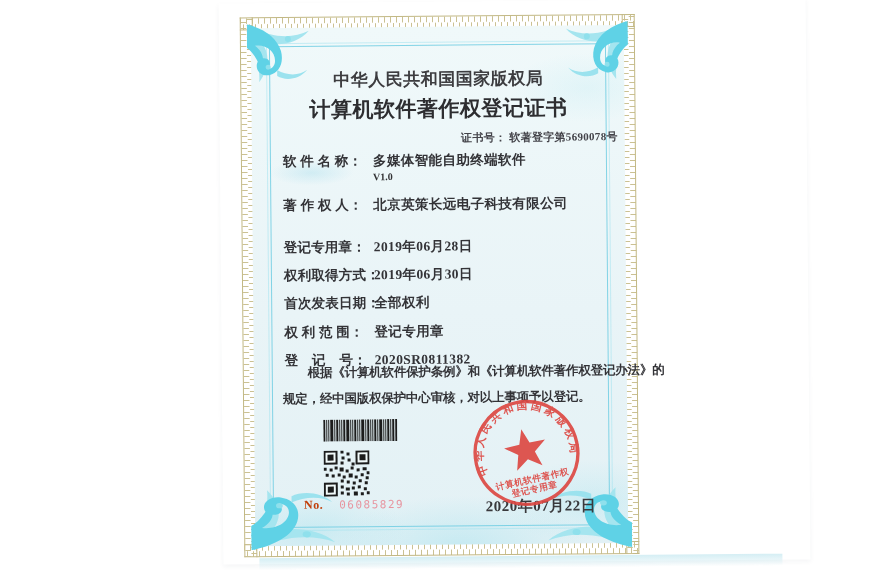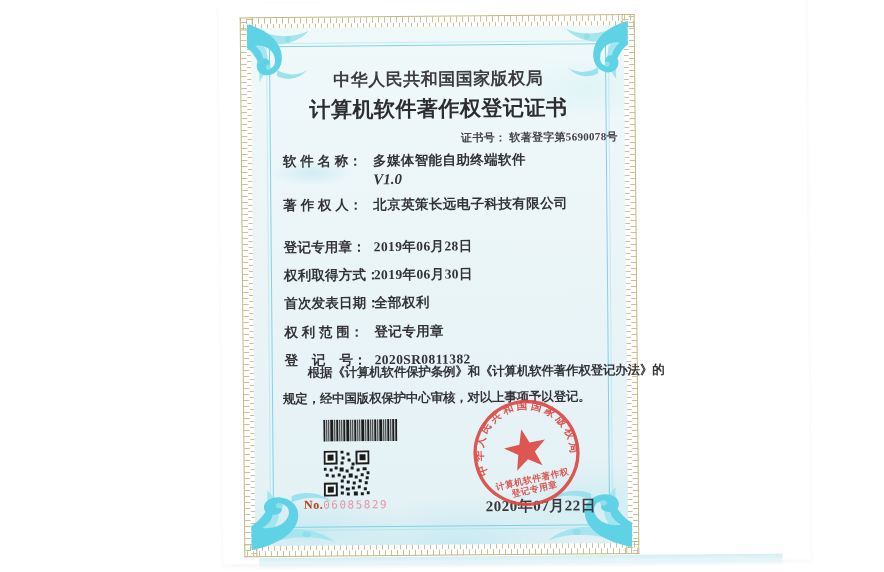--- a/index.html
+++ b/index.html
@@ -77,35 +77,35 @@
     position:absolute;top:79px;left:0;right:0;text-align:center;
     font-size:21px;font-weight:800;letter-spacing:0.5px;color:#2d2d30;
   }
   .cert-no{
     position:absolute;top:115px;right:2px;
     font-size:11px;font-weight:600;color:#44444a;letter-spacing:0.3px;
   }
   .row{position:absolute;left:25px;white-space:nowrap;font-size:13.5px;font-weight:700;color:#333337;}
   .row .lab{display:inline-block;width:90px;letter-spacing:0.2px;}
   .row .val{letter-spacing:0.4px;}
-  .r1{top:136px;} .r1b{top:155px;left:115px;position:absolute;font-size:15px;font-weight:700;font-style:italic;}
+  .r1{top:136px;} .r1b{top:155px;left:115px;position:absolute;font-size:10px;font-weight:700;}
   .r2{top:180px;} .r3{top:222px;} .r4{top:250px;} .r5{top:278px;} .r6{top:307px;} .r7{top:335px;}
   .stmt{
     position:absolute;left:23px;width:334px;
     font-size:12.5px;font-weight:600;letter-spacing:-0.2px;color:#333337;white-space:nowrap;
   }
   .stmt1{top:348px;padding-left:25px;}
   .stmt2{top:374px;}
   .barcode{position:absolute;left:63px;top:403px;width:74px;height:22px;}
   .qrcode{position:absolute;left:63px;top:434px;width:46px;height:46px;}
   .serial{position:absolute;left:43px;top:481px;font-size:12px;white-space:nowrap;}
   .serial .no-pfx{color:#c2410c;font-weight:600;letter-spacing:0.5px;}
   .serial .no-num{
     color:#e795a0;font-family:"DejaVu Sans Mono",monospace;
-    font-size:11px;letter-spacing:1.5px;margin-left:0;
+    font-size:11px;letter-spacing:1.5px;margin-left:16px;
   }
   .issue-date{
     position:absolute;left:200px;top:482px;width:160px;text-align:center;
     font-size:15px;font-weight:700;color:#39393c;letter-spacing:0.5px;z-index:1;
   }
   .seal{
     position:absolute;left:210px;top:382px;width:112px;height:112px;
     transform:rotate(-12deg);opacity:0.92;z-index:2;
   }
   .hiddendefs{position:absolute;width:0;height:0;overflow:hidden;}

